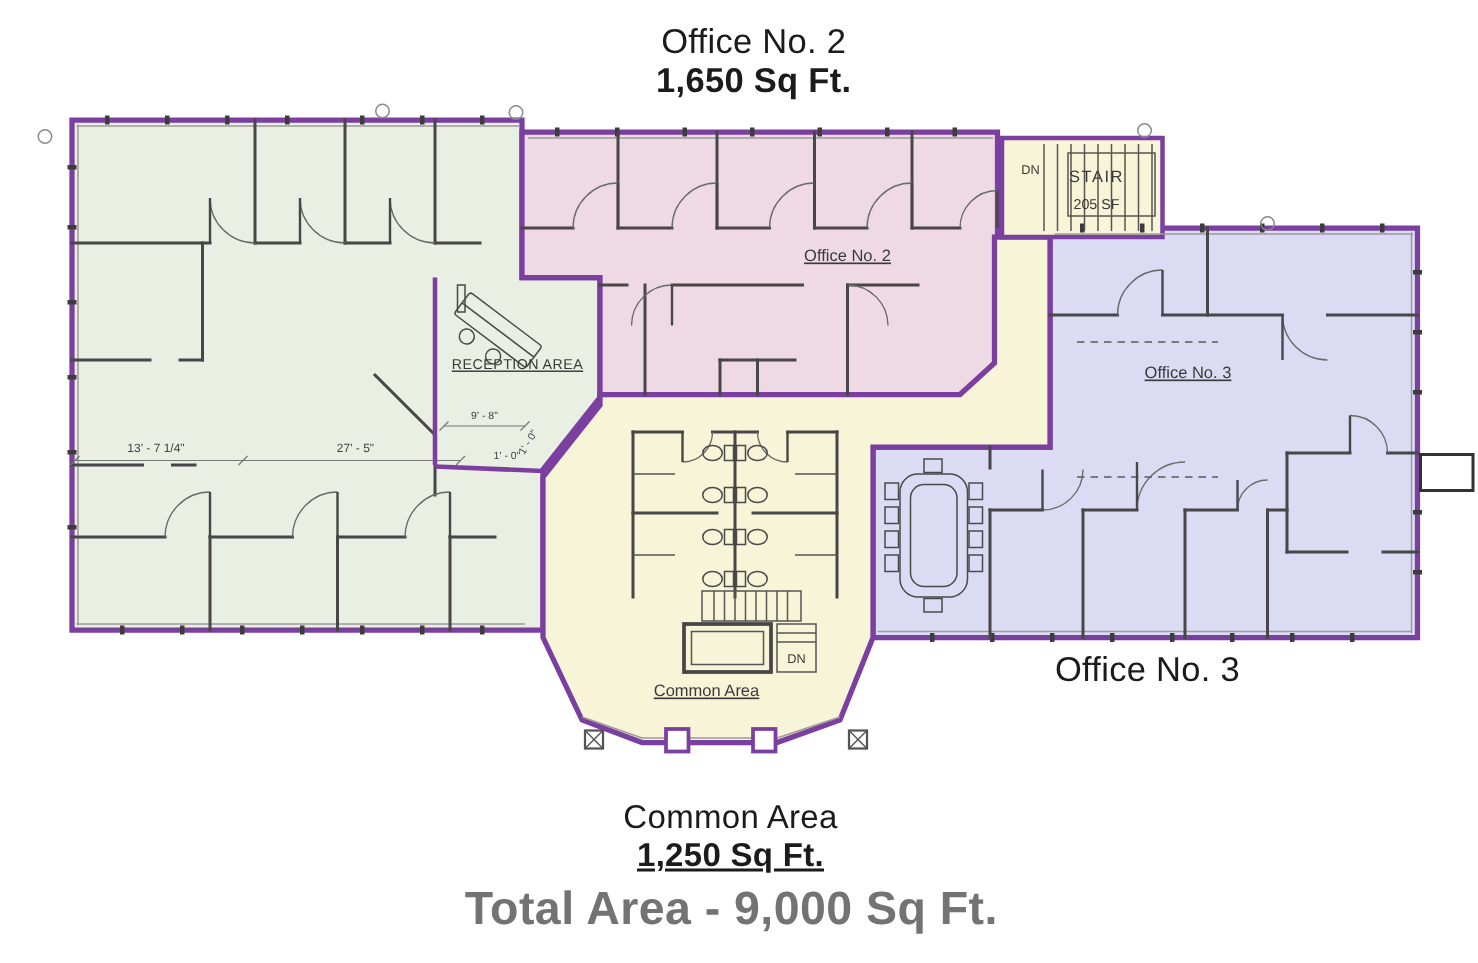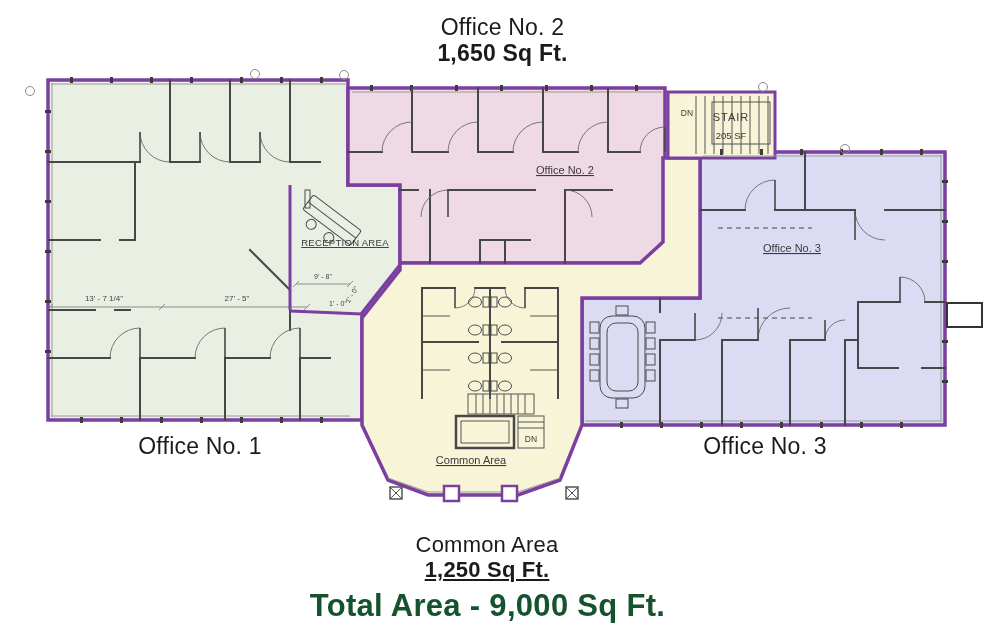--- a/index.html
+++ b/index.html
@@ -8,21 +8,21 @@
     font-family:"Liberation Sans", sans-serif; overflow:hidden;
   }
   svg.plan { position:absolute; left:0; top:0; }
   .lbl { position:absolute; text-align:center; color:#1b1b1b; line-height:1.14; }
   .lbl .nm { font-size:23px; letter-spacing:.2px; }
   .lbl .ar { font-size:23px; font-weight:bold; letter-spacing:.2px; }
   .lbl-common .nm { font-size:22px; }
   .lbl-common .ar { font-size:22px; font-weight:bold;text-decoration:underline; }
   .total-lbl {
     position:absolute; left:0; top:588px; width:975px; text-align:center;
-    font-size:31px; font-weight:bold; color:#14532d; letter-spacing:.3px;
+    font-size:31px; font-weight:bold; color:#737373; letter-spacing:.3px;
   }
   
   text { font-family:"Liberation Sans", sans-serif; fill:#3a3a3a; }
   .room-lbl { font-size:11px; text-decoration:underline; }
   .small-lbl { font-size:9.5px; text-decoration:underline; letter-spacing:.3px; }
   .dim { font-size:8px; fill:#444; }
   .tiny { font-size:7px; fill:#444; }
   .stair-t { font-size:11px; letter-spacing:1px; fill:#3a3a3a; }
   .stair-s { font-size:9.5px; fill:#3a3a3a; }
   .dn { font-size:8.5px; fill:#3a3a3a; }
@@ -358,21 +358,20 @@
       </g>
     </g>
   </svg>
 
   <div class="lbl" style="left:385px; top:14px; width:235px;">
     <div class="nm">Office No. 2</div>
     <div class="ar">1,650 Sq Ft.</div>
   </div>
 
   <div class="lbl" style="left:85px; top:433px; width:230px;">
-    <div class="nm">Office No. 1</div>
   </div>
 
   <div class="lbl" style="left:650px; top:433px; width:230px;">
     <div class="nm">Office No. 3</div>
   </div>
 
   <div class="lbl lbl-common" style="left:372px; top:532px; width:230px;">
     <div class="nm">Common Area</div>
     <div class="ar">1,250 Sq Ft.</div>
   </div>

